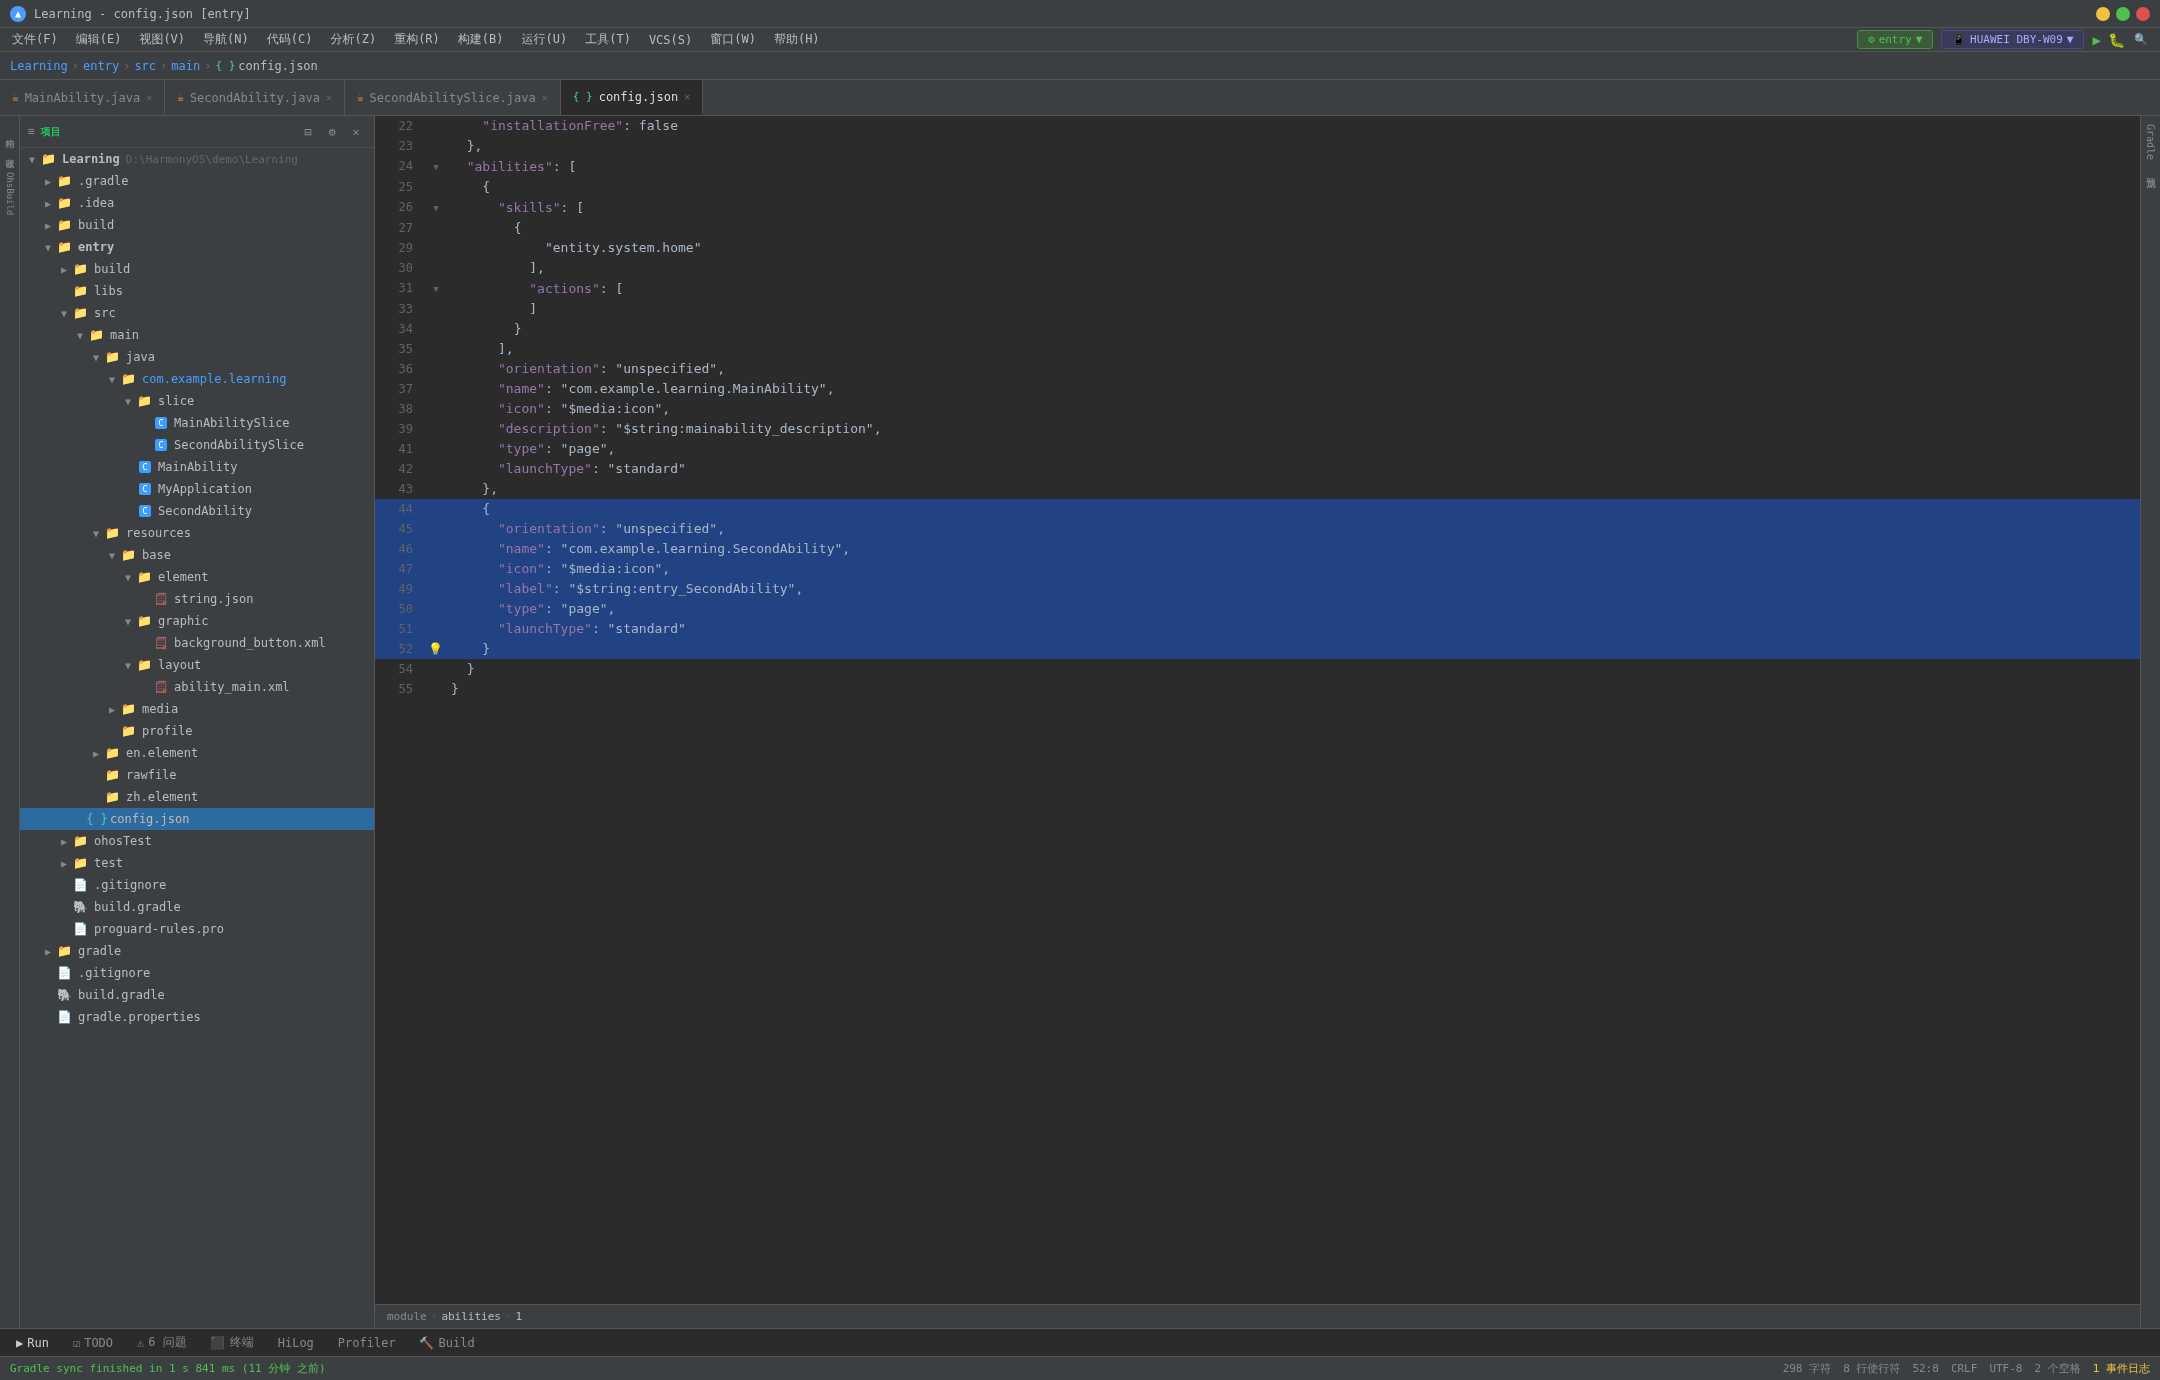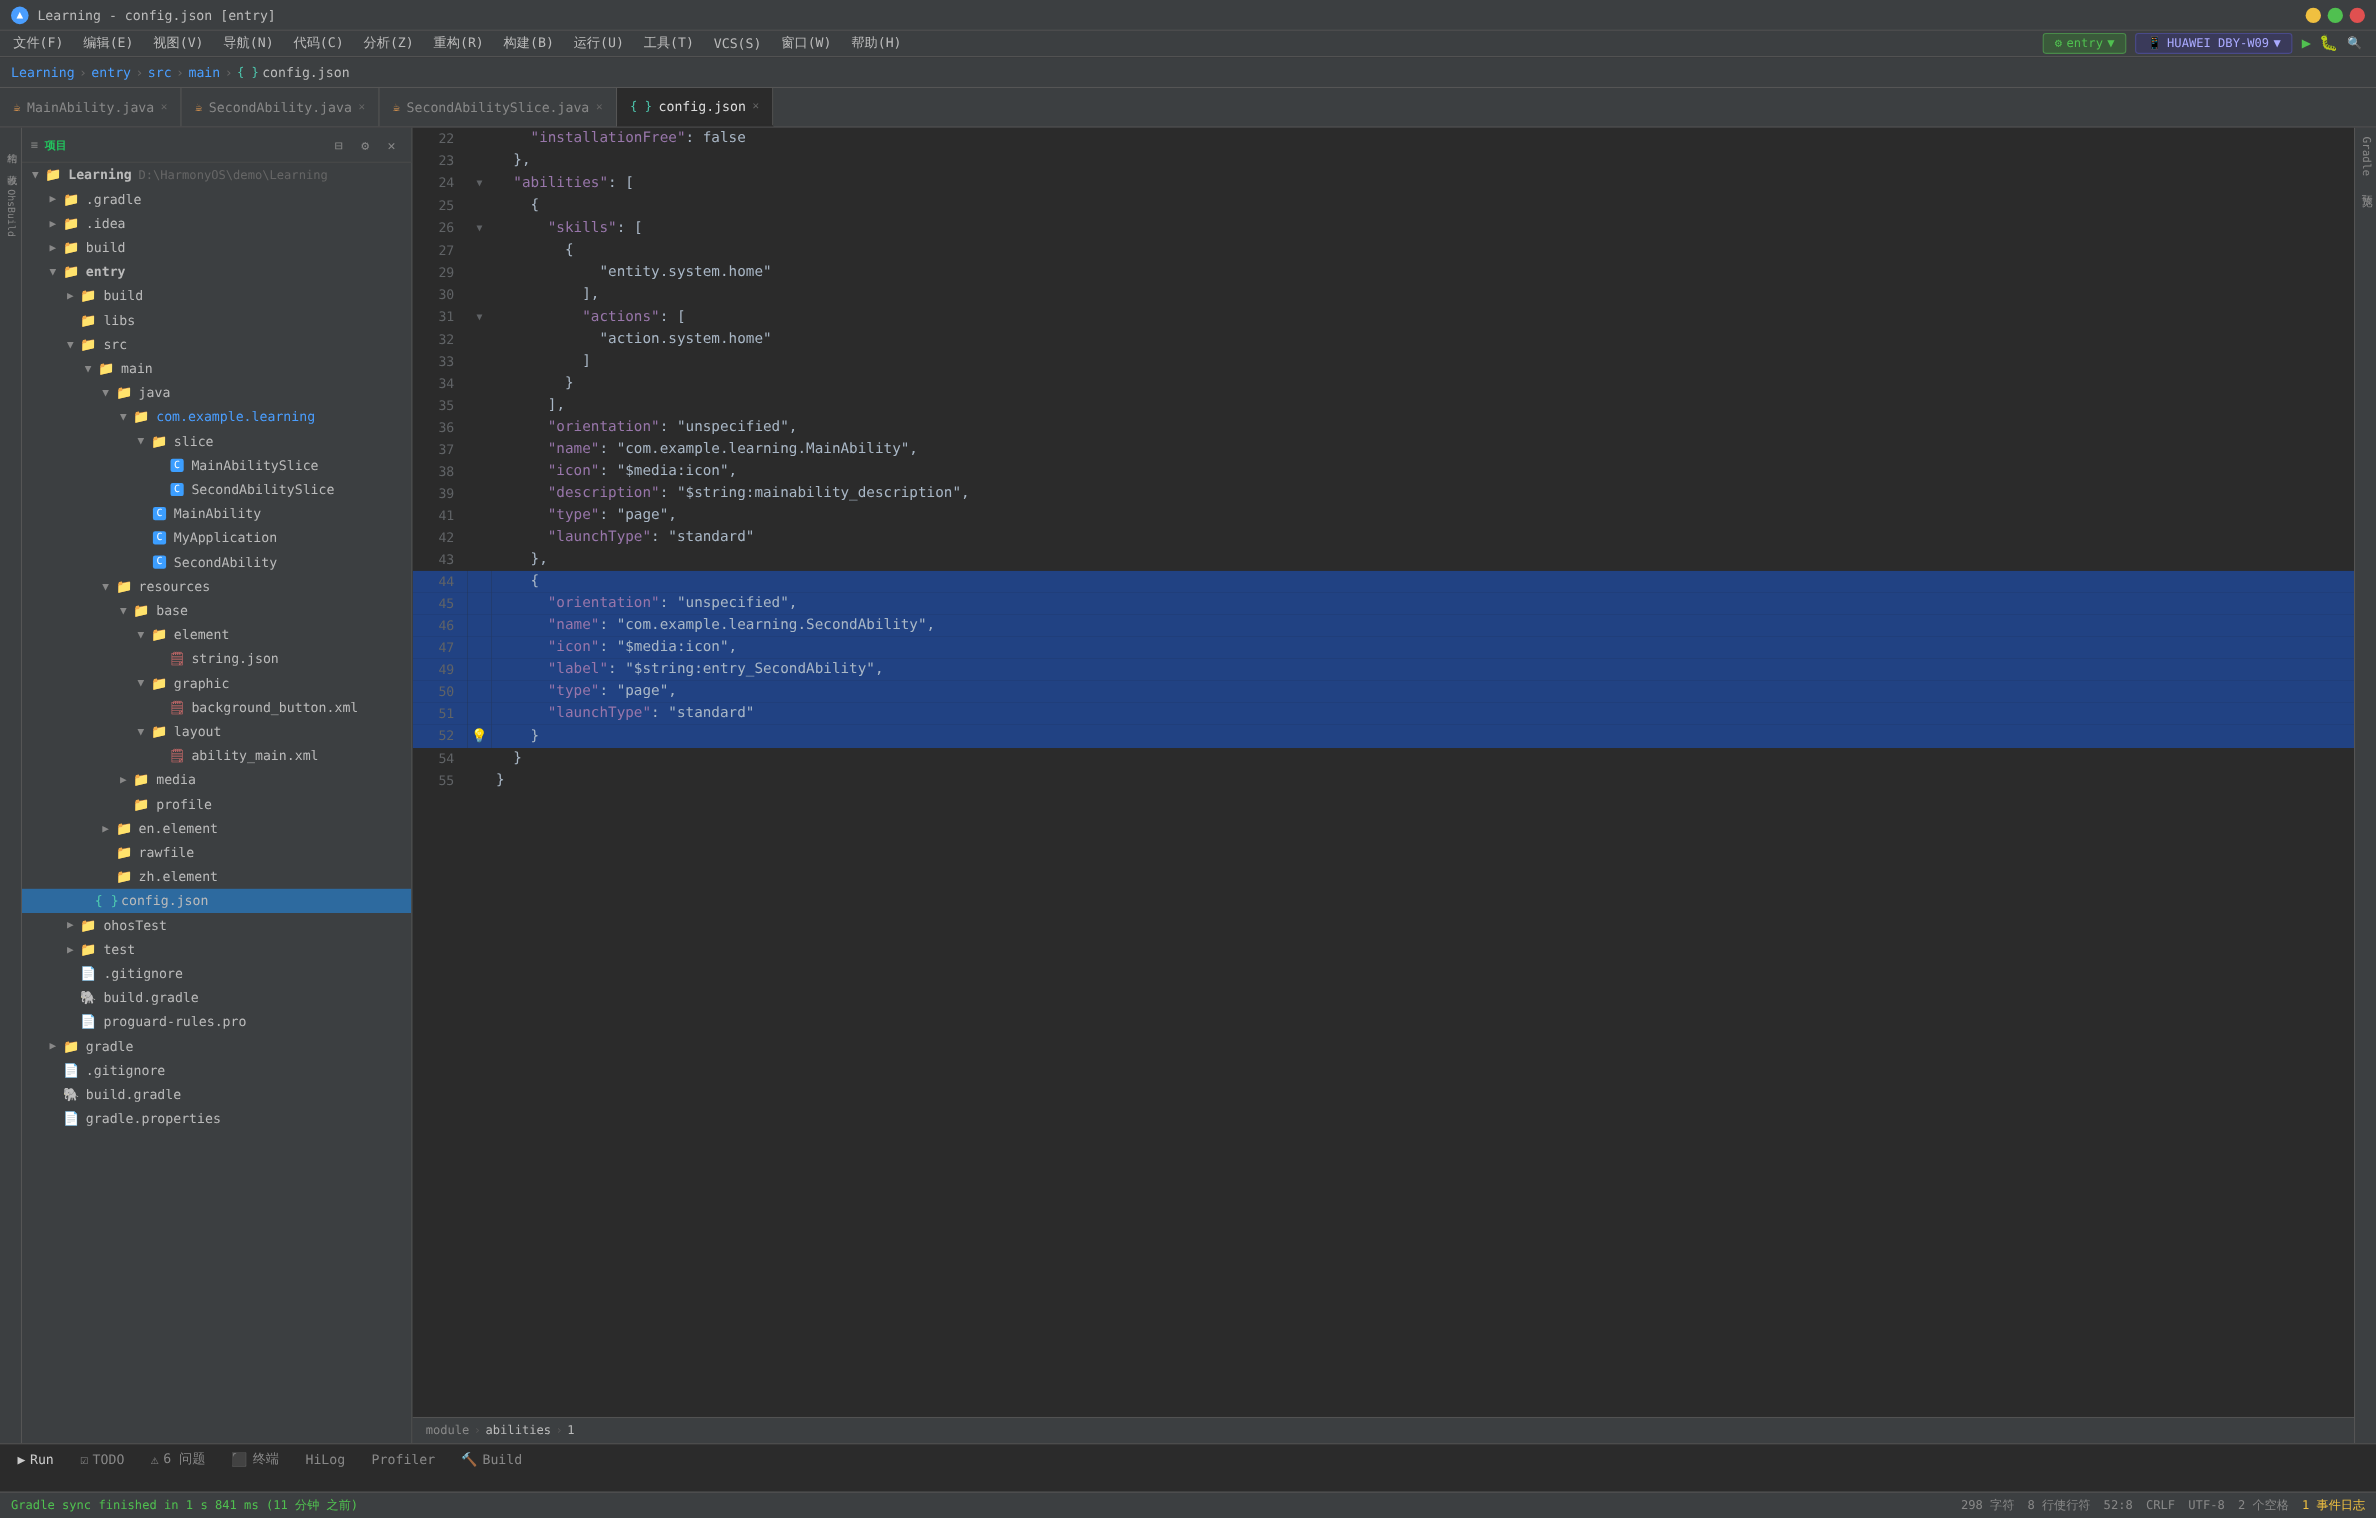--- a/index.html
+++ b/index.html
@@ -305,21 +305,20 @@
       background: #3c3f41;
       height: 24px;
       display: flex;
       align-items: center;
       padding: 4px 10px;
       border-top: 1px solid #555;
       flex-shrink: 0;
       justify-content: space-between;
       font-size: 11px;
       color: #888;
-      margin-top: 16px;
     }
     .status-left { display: flex; align-items: center; gap: 12px; }
     .status-right { display: flex; align-items: center; gap: 12px; }
     .status-green { color: #50c050; }
     .status-yellow { color: #f0c040; }
 
     
     .run-bar {
       background: #2b2b2b;
       height: 28px;
@@ -794,25 +793,20 @@
               <td class="line-num">30</td>
               <td class="line-gutter"></td>
               <td class="line-code">          <span class="j-punct">]</span><span class="j-punct">,</span></td>
             </tr>
             <tr class="code-row">
               <td class="line-num">31</td>
               <td class="line-gutter"><span class="gutter-fold" style="color:#606366;font-size:9px;">▼</span></td>
               <td class="line-code">          <span class="j-key">"actions"</span><span class="j-punct">:</span> <span class="j-punct">[</span></td>
             </tr>
             <tr class="code-row">
-              <td class="line-num">32</td>
-              <td class="line-gutter"></td>
-              <td class="line-code">            "action.system.home"</td>
-            </tr>
-            <tr class="code-row">
               <td class="line-num">33</td>
               <td class="line-gutter"></td>
               <td class="line-code">          <span class="j-punct">]</span></td>
             </tr>
             <tr class="code-row">
               <td class="line-num">34</td>
               <td class="line-gutter"></td>
               <td class="line-code">        <span class="j-punct">}</span></td>
             </tr>
             <tr class="code-row">

